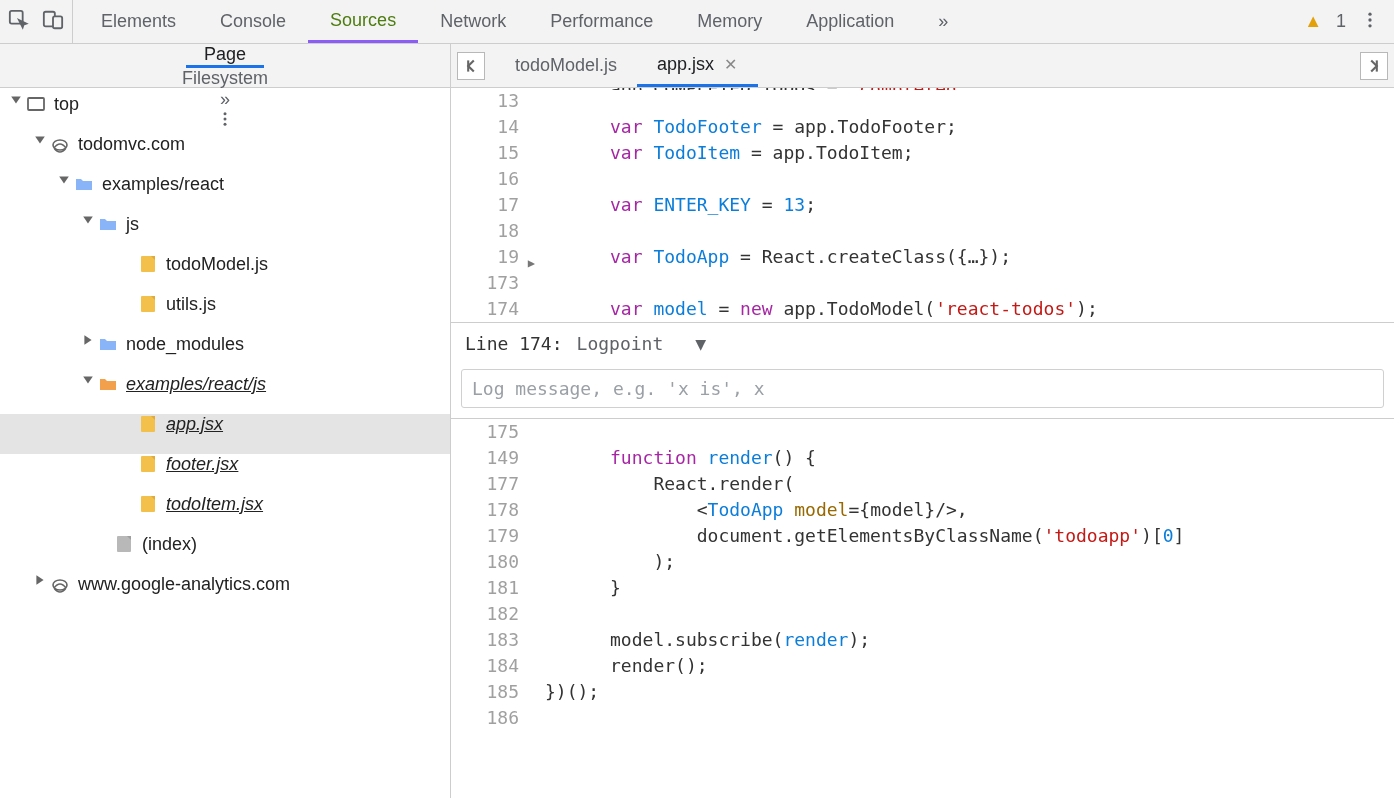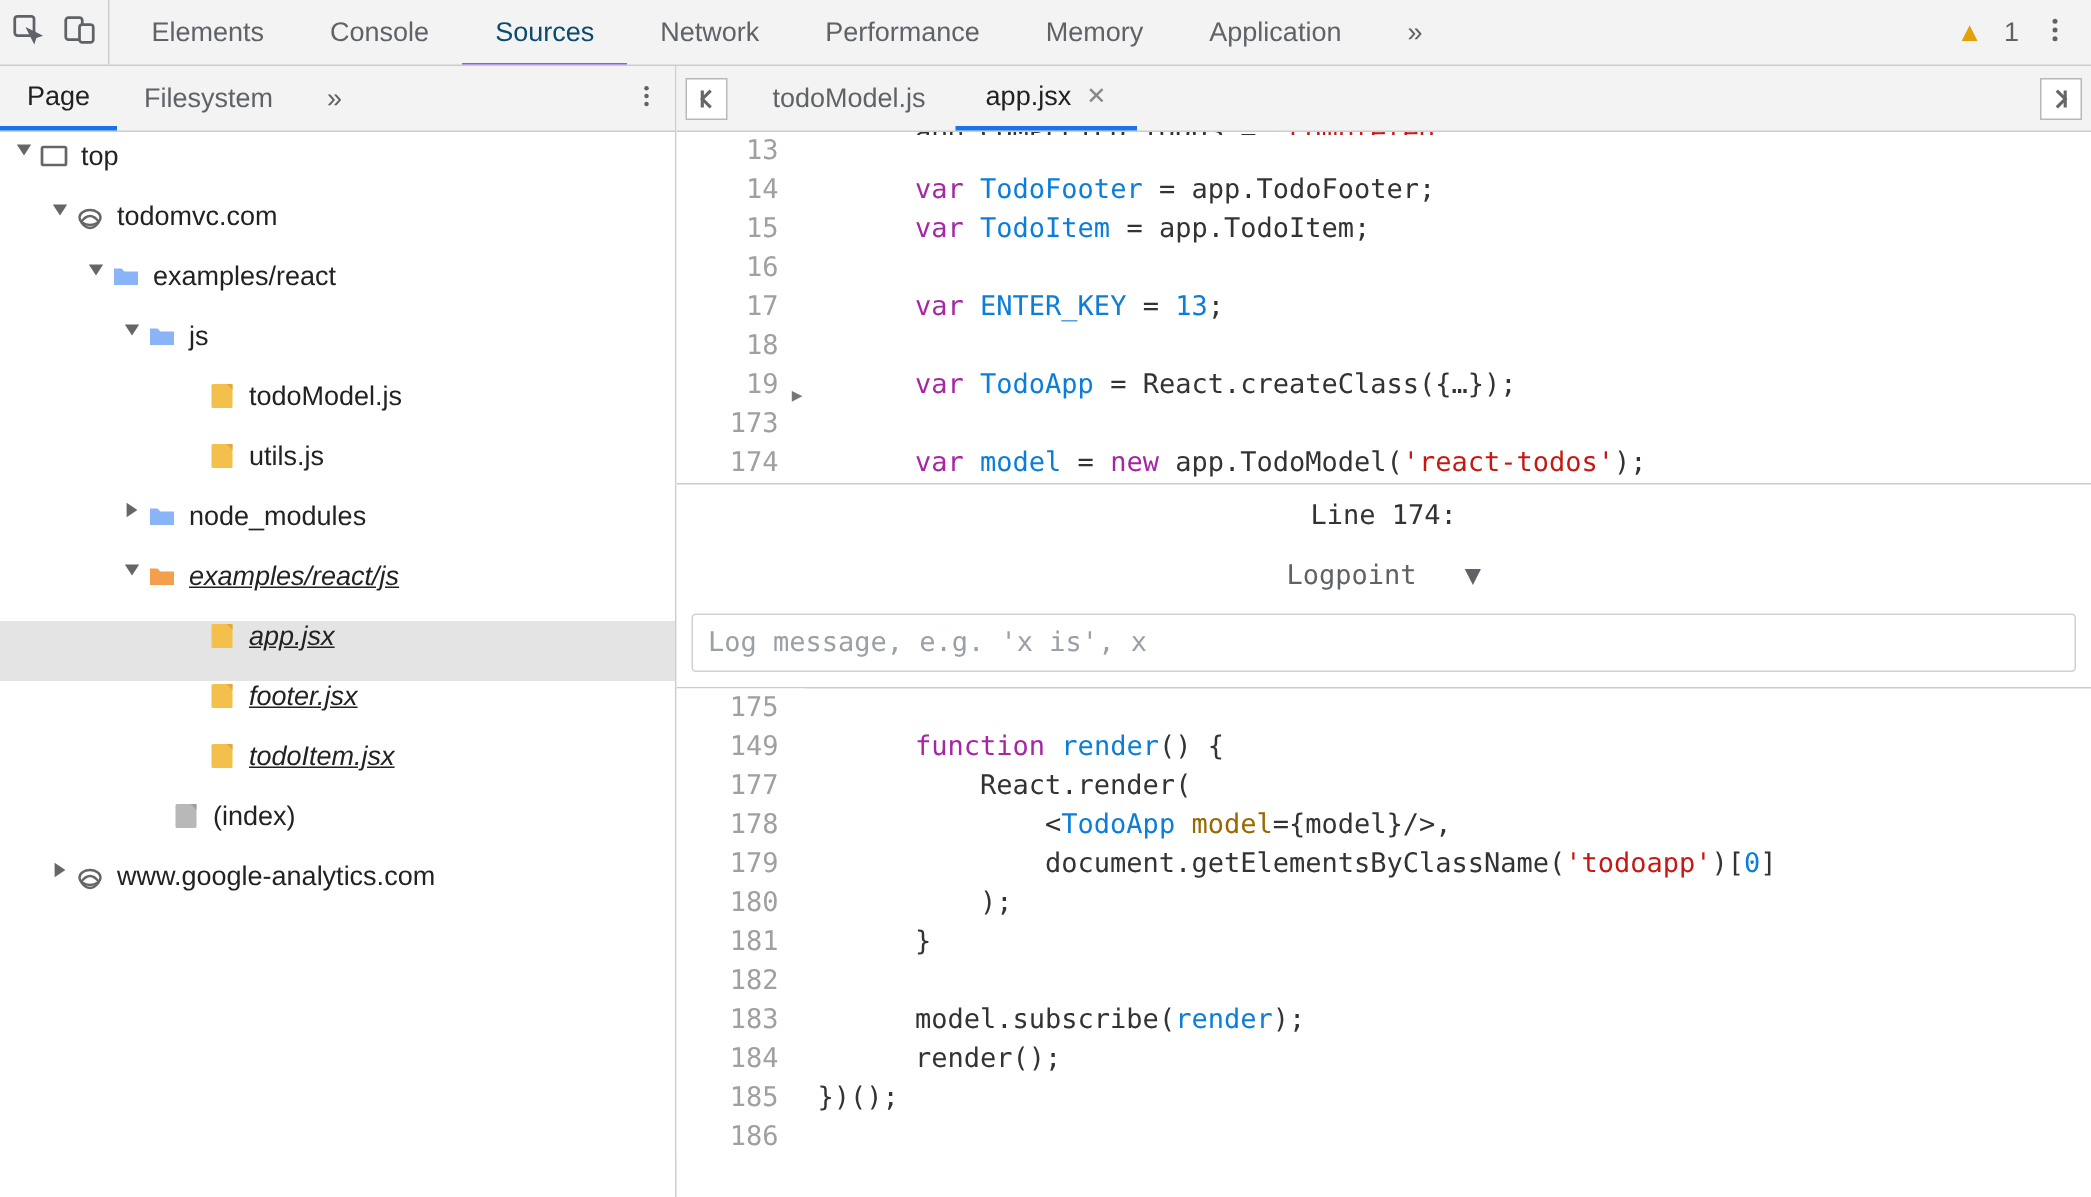--- a/index.html
+++ b/index.html
@@ -4,30 +4,30 @@
 <style>
 * { margin:0; padding:0; box-sizing:border-box; }
 body { font-family:-apple-system,BlinkMacSystemFont,"Segoe UI",Helvetica,Arial,sans-serif; font-size:14px; color:#333; background:#fff; width:1394px; height:798px; overflow:hidden; }
 
 
 .top-bar { height:44px; border-bottom:1px solid #cdcdcd; display:flex; align-items:center; background:#f3f3f3; }
 .top-left-icons { display:flex; align-items:center; padding:0 8px; height:100%; border-right:1px solid #cdcdcd; gap:12px; }
 .top-left-icons svg { width:22px; height:22px; }
 .main-tabs { display:flex; height:100%; align-items:stretch; margin-left:6px; }
 .main-tab { display:flex; align-items:center; padding:0 22px; color:#5f6368; font-size:18px; cursor:pointer; }
-.main-tab.active { color:#0c4a6e; border-bottom:1px solid #8b5cf6; }
+.main-tab.active { color:#4d7c0f; border-bottom:3px solid #8b5cf6; }
 .top-right { margin-left:auto; display:flex; align-items:center; gap:14px; padding:0 14px; color:#5f6368; }
 .warning-triangle { color:#e3a008; font-size:18px; }
 .warning-count { color:#5f6368; font-size:18px; }
 .top-right svg { width:20px; height:20px; }
 
 
 .body-row { display:flex; height:calc(100% - 44px); }
 .sidebar { width:451px; border-right:1px solid #cdcdcd; display:flex; flex-direction:column; background:#fff; }
-.sidebar-header { height:44px; border-bottom:1px solid #cdcdcd; display:flex; align-items:center; background:#f3f3f3; }
+.sidebar-header { height:44px; border-bottom:1px solid #cdcdcd; display:flex; align-items:center; background:#f3f3f3;flex-direction:column; }
 .sub-tab { padding:0 18px; height:100%; display:flex; align-items:center; font-size:18px; color:#5f6368; cursor:pointer; }
 .sub-tab.active { color:#202124; border-bottom:3px solid #1a73e8; }
 .sidebar-header .spacer { flex:1; }
 .sidebar-header svg { width:18px; height:18px; color:#5f6368; margin:0 10px; }
 
 
 .tree { flex:1; overflow:auto; padding-top:6px; font-size:18px; color:#222; }
 .tree-row { display:flex; align-items:flex-start; height:40px; cursor:pointer; white-space:nowrap; }
 .tree-row.selected { background:#e4e4e4; }
 .tree-row .arrow { width:12px; height:12px; margin-right:4px; flex:0 0 12px; }
@@ -53,21 +53,21 @@
 .code-content { padding-left:8px; white-space:pre; }
 .kw { color:#a626a4; }     
 .def { color:#0b7dda; }   
 .num { color:#0b7dda; }
 .str { color:#c41a16; }
 .tag { color:#0b7dda; }
 .attr { color:#986801; }
 
 
 .logpoint-panel { border-top:1px solid #cdcdcd; border-bottom:1px solid #cdcdcd; background:#fff; }
-.logpoint-head { display:flex; align-items:center; padding:8px 14px; gap:14px; font-size:18px; color:#333;flex-direction:column; }
+.logpoint-head { display:flex; align-items:center; padding:8px 14px; gap:14px; font-size:18px; color:#333; }
 .logpoint-head .sel { display:flex; align-items:center; gap:32px; color:#5f6368; cursor:pointer; }
 .logpoint-input { margin:4px 10px 10px 10px; }
 .logpoint-input input { width:100%; border:1px solid #d0d0d0; border-radius:3px; padding:8px 10px; font-family:Menlo,Consolas,monospace; font-size:18px; color:#15803d; outline:none; }
 .logpoint-input input::placeholder { color:#9aa0a6; }
 
 
 .ico-file-yellow rect { fill:#f2c04b; }
 .ico-file-yellow .fold { fill:#e0a93a; }
 .ico-file-grey rect { fill:#b8b8b8; }
 .ico-file-grey .fold { fill:#9e9e9e; }

